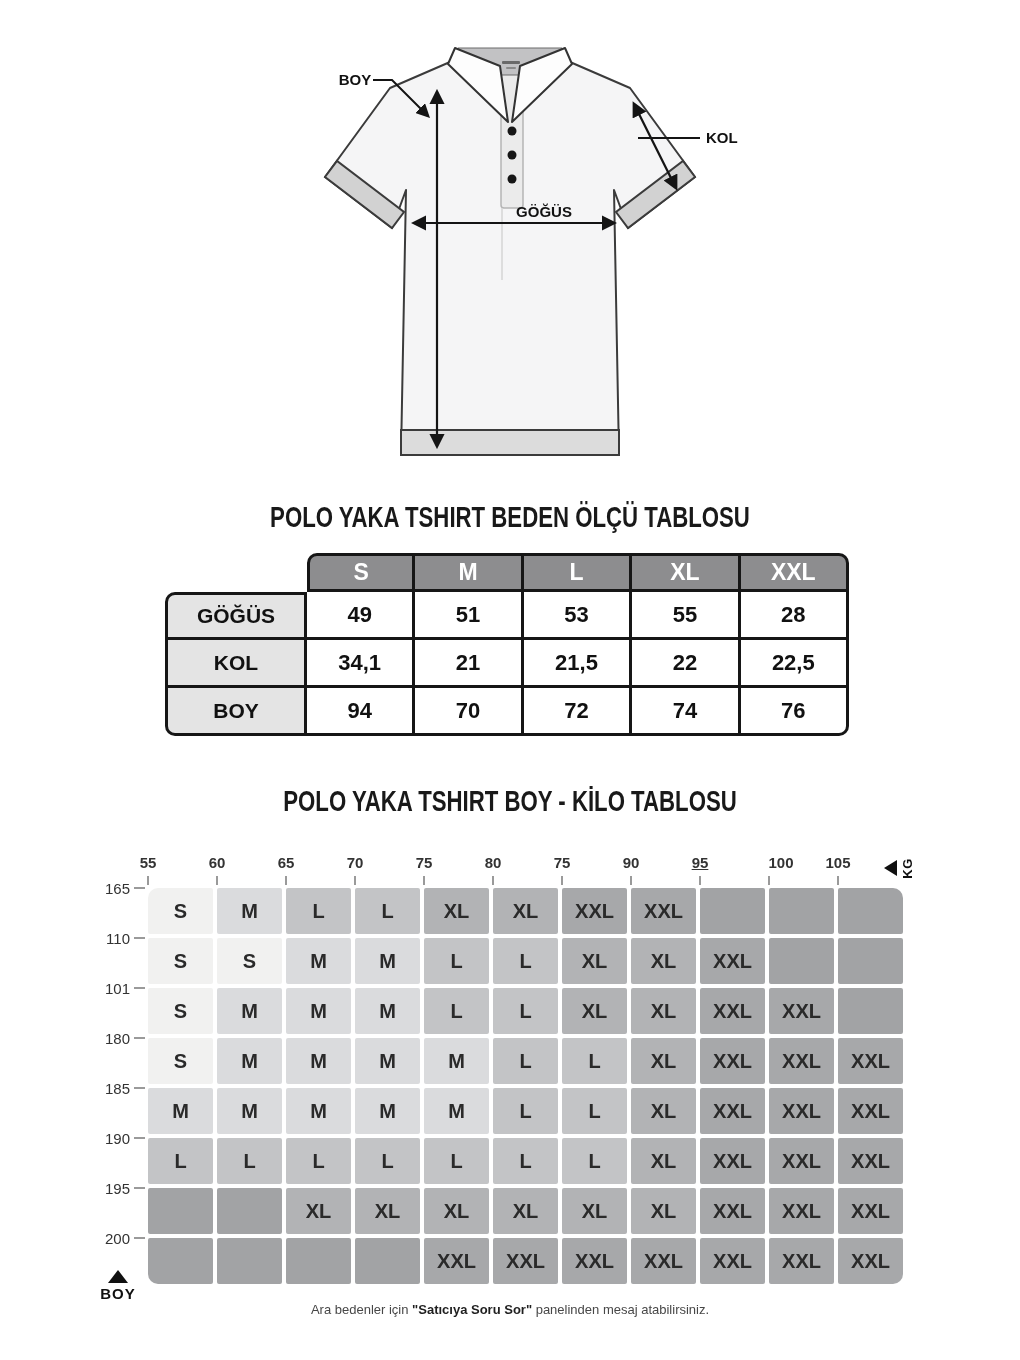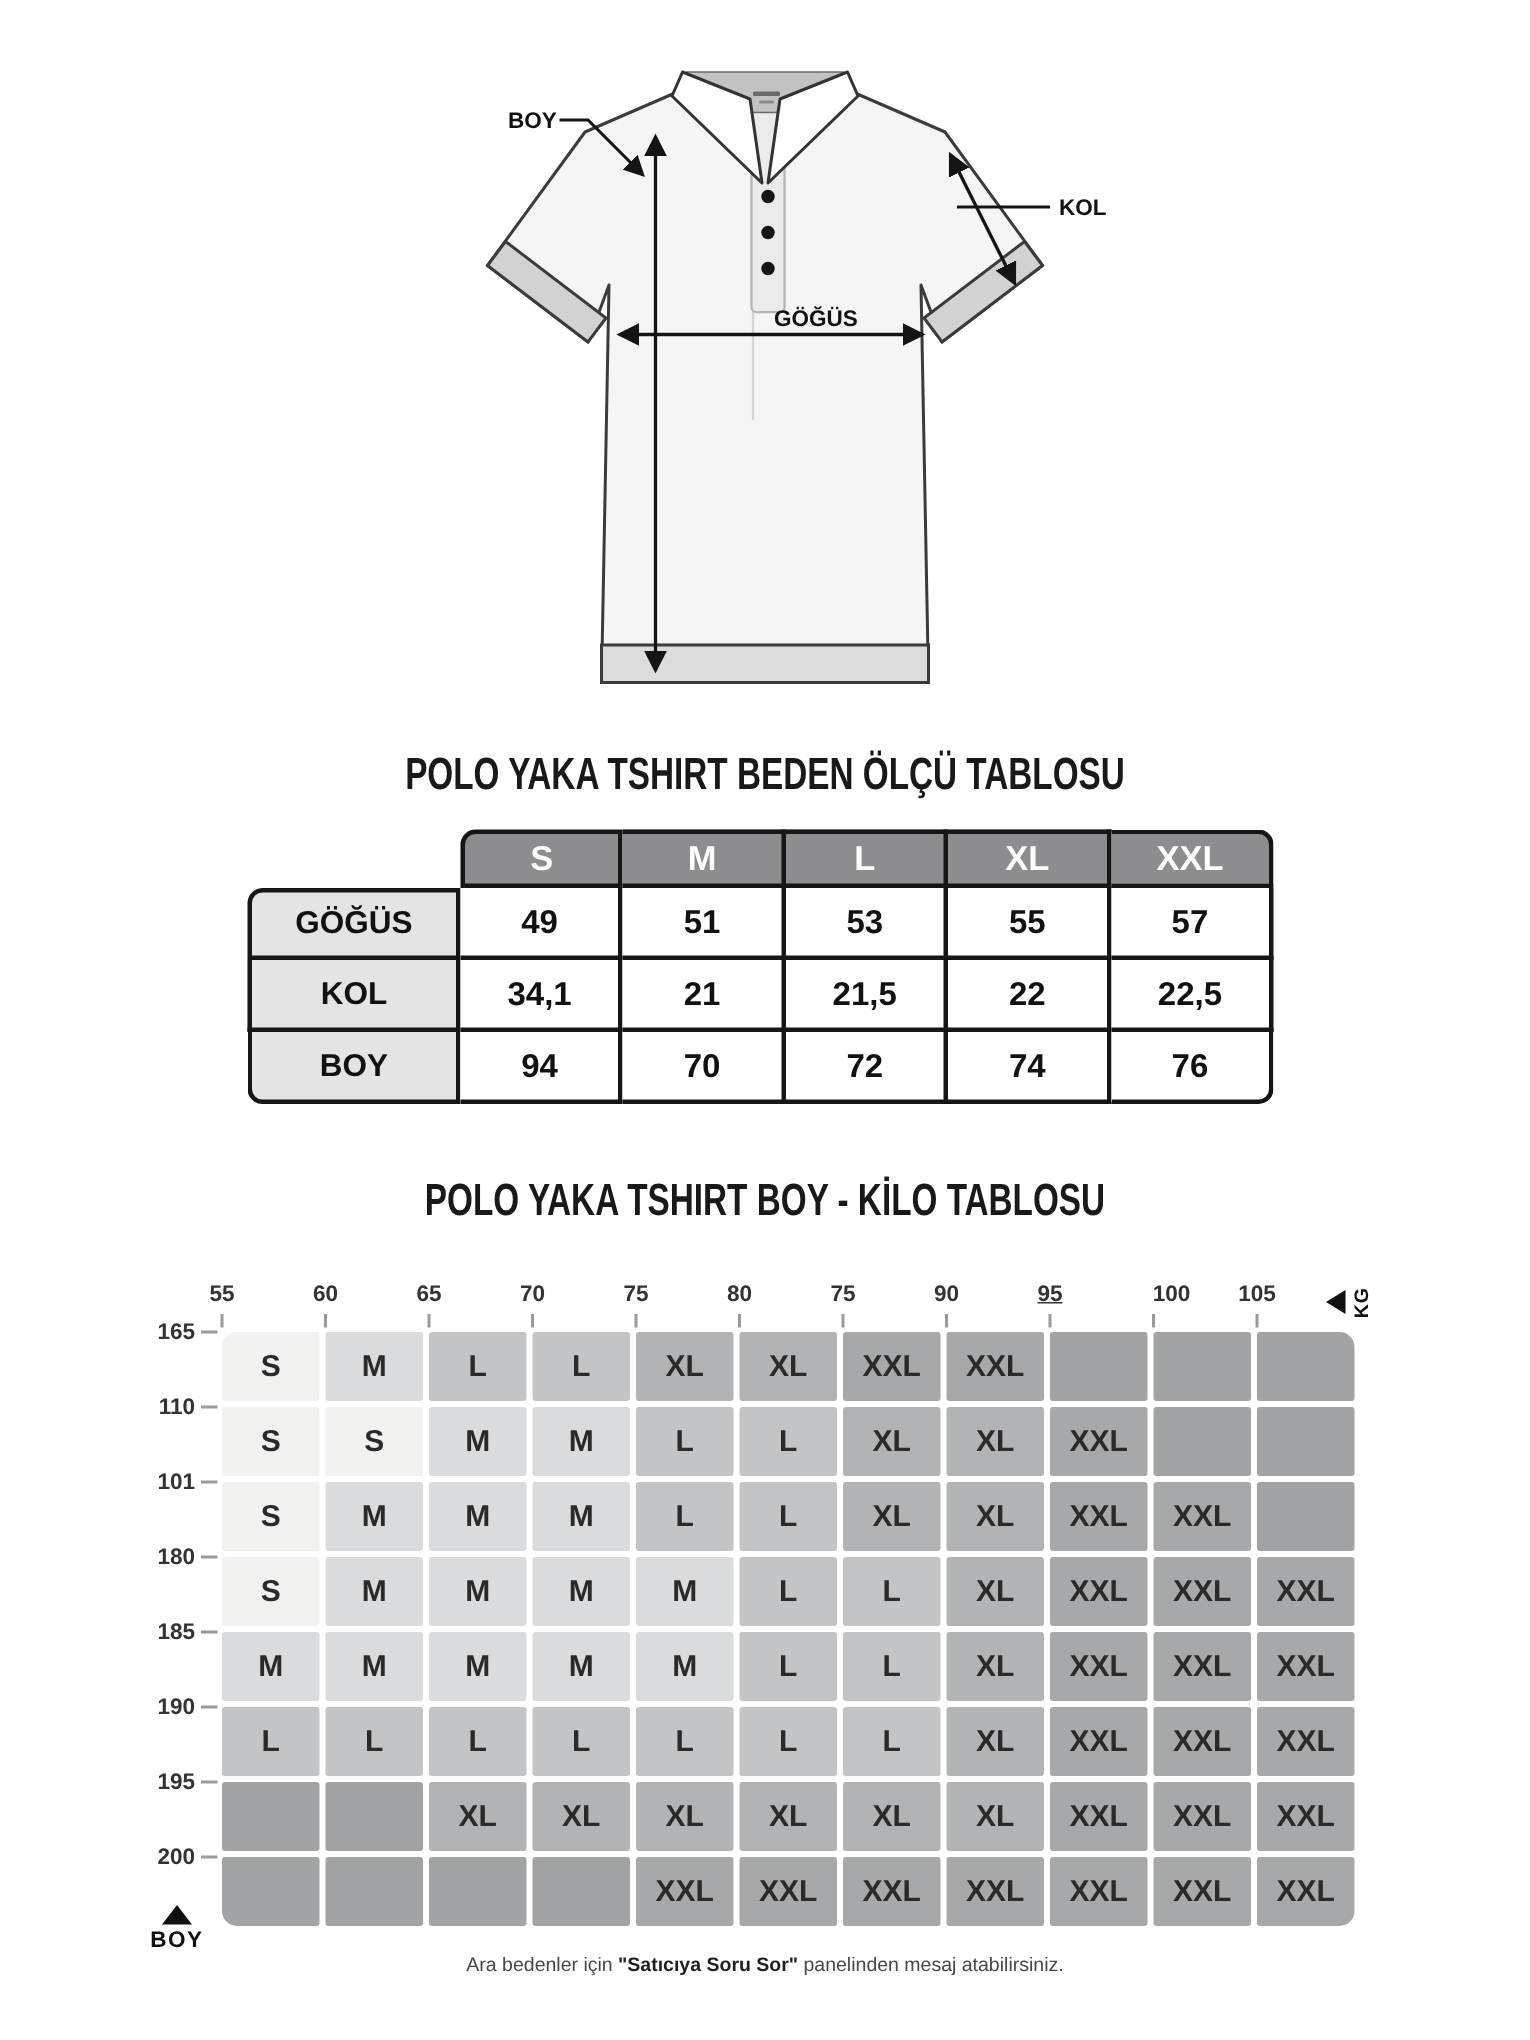--- a/index.html
+++ b/index.html
@@ -31,21 +31,21 @@
       border-right:3px solid #161616;border-bottom:3px solid #161616;}
   .tv.lastcell{border-bottom-right-radius:10px;}
   
   .wticks{position:absolute;left:148px;top:854px;width:755px;height:34px;}
   .wticks .wt{position:absolute;top:0;transform:translateX(-50%);
               font-weight:bold;font-size:15px;color:#333;}
   .wticks .wdash{position:absolute;top:22px;width:2px;height:9px;background:#9a9a9a;
               transform:translateX(-50%);}
   .hticks{position:absolute;left:64px;top:888px;width:84px;height:396px;}
   .hticks .ht{position:absolute;right:18px;transform:translateY(-50%);
-              font-weight:bold;font-size:15px;color:#333;}
+              font-weight:normal;font-size:15px;color:#333;}
   .hticks .hdash{position:absolute;right:3px;width:11px;height:2px;background:#9a9a9a;}
   .hw{position:absolute;left:148px;top:888px;width:755px;height:396px;display:grid;
       grid-template-columns:repeat(11,1fr);grid-template-rows:repeat(8,1fr);gap:4px;}
   .hw-cell{display:flex;align-items:center;justify-content:center;
       font-weight:bold;font-size:20px;color:#2a2a2a;border-radius:2px;}
   .r-tl{border-top-left-radius:10px;} .r-tr{border-top-right-radius:10px;}
   .r-bl{border-bottom-left-radius:10px;} .r-br{border-bottom-right-radius:10px;}
   .kg-marker{position:absolute;left:884px;top:854px;display:flex;align-items:center;height:28px;}
   .kg-tri{width:0;height:0;border-top:8px solid transparent;border-bottom:8px solid transparent;
       border-right:13px solid #101010;}
@@ -114,21 +114,21 @@
     <div class="tc th">M</div>
     <div class="tc th">L</div>
     <div class="tc th">XL</div>
     <div class="tc th last">XXL</div>
 
     <div class="tc tlabel firstrow">GÖĞÜS</div>
     <div class="tc tv">49</div>
     <div class="tc tv">51</div>
     <div class="tc tv">53</div>
     <div class="tc tv">55</div>
-    <div class="tc tv">57</div>
+    <div class="tc tv">28</div>
 
     <div class="tc tlabel">KOL</div>
     <div class="tc tv">34,1</div>
     <div class="tc tv">21</div>
     <div class="tc tv">21,5</div>
     <div class="tc tv">22</div>
     <div class="tc tv">22,5</div>
 
     <div class="tc tlabel lastrow">BOY</div>
     <div class="tc tv">94</div>

